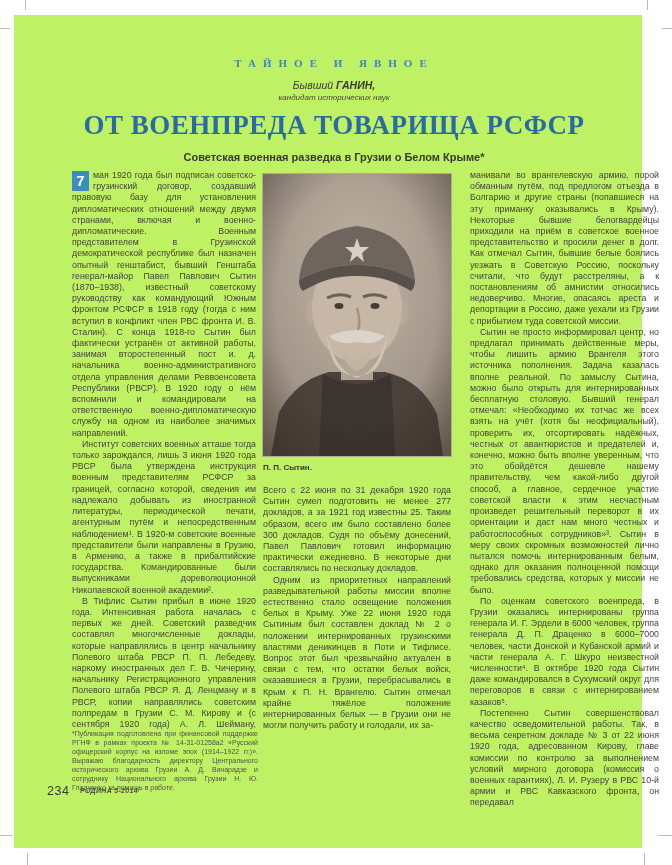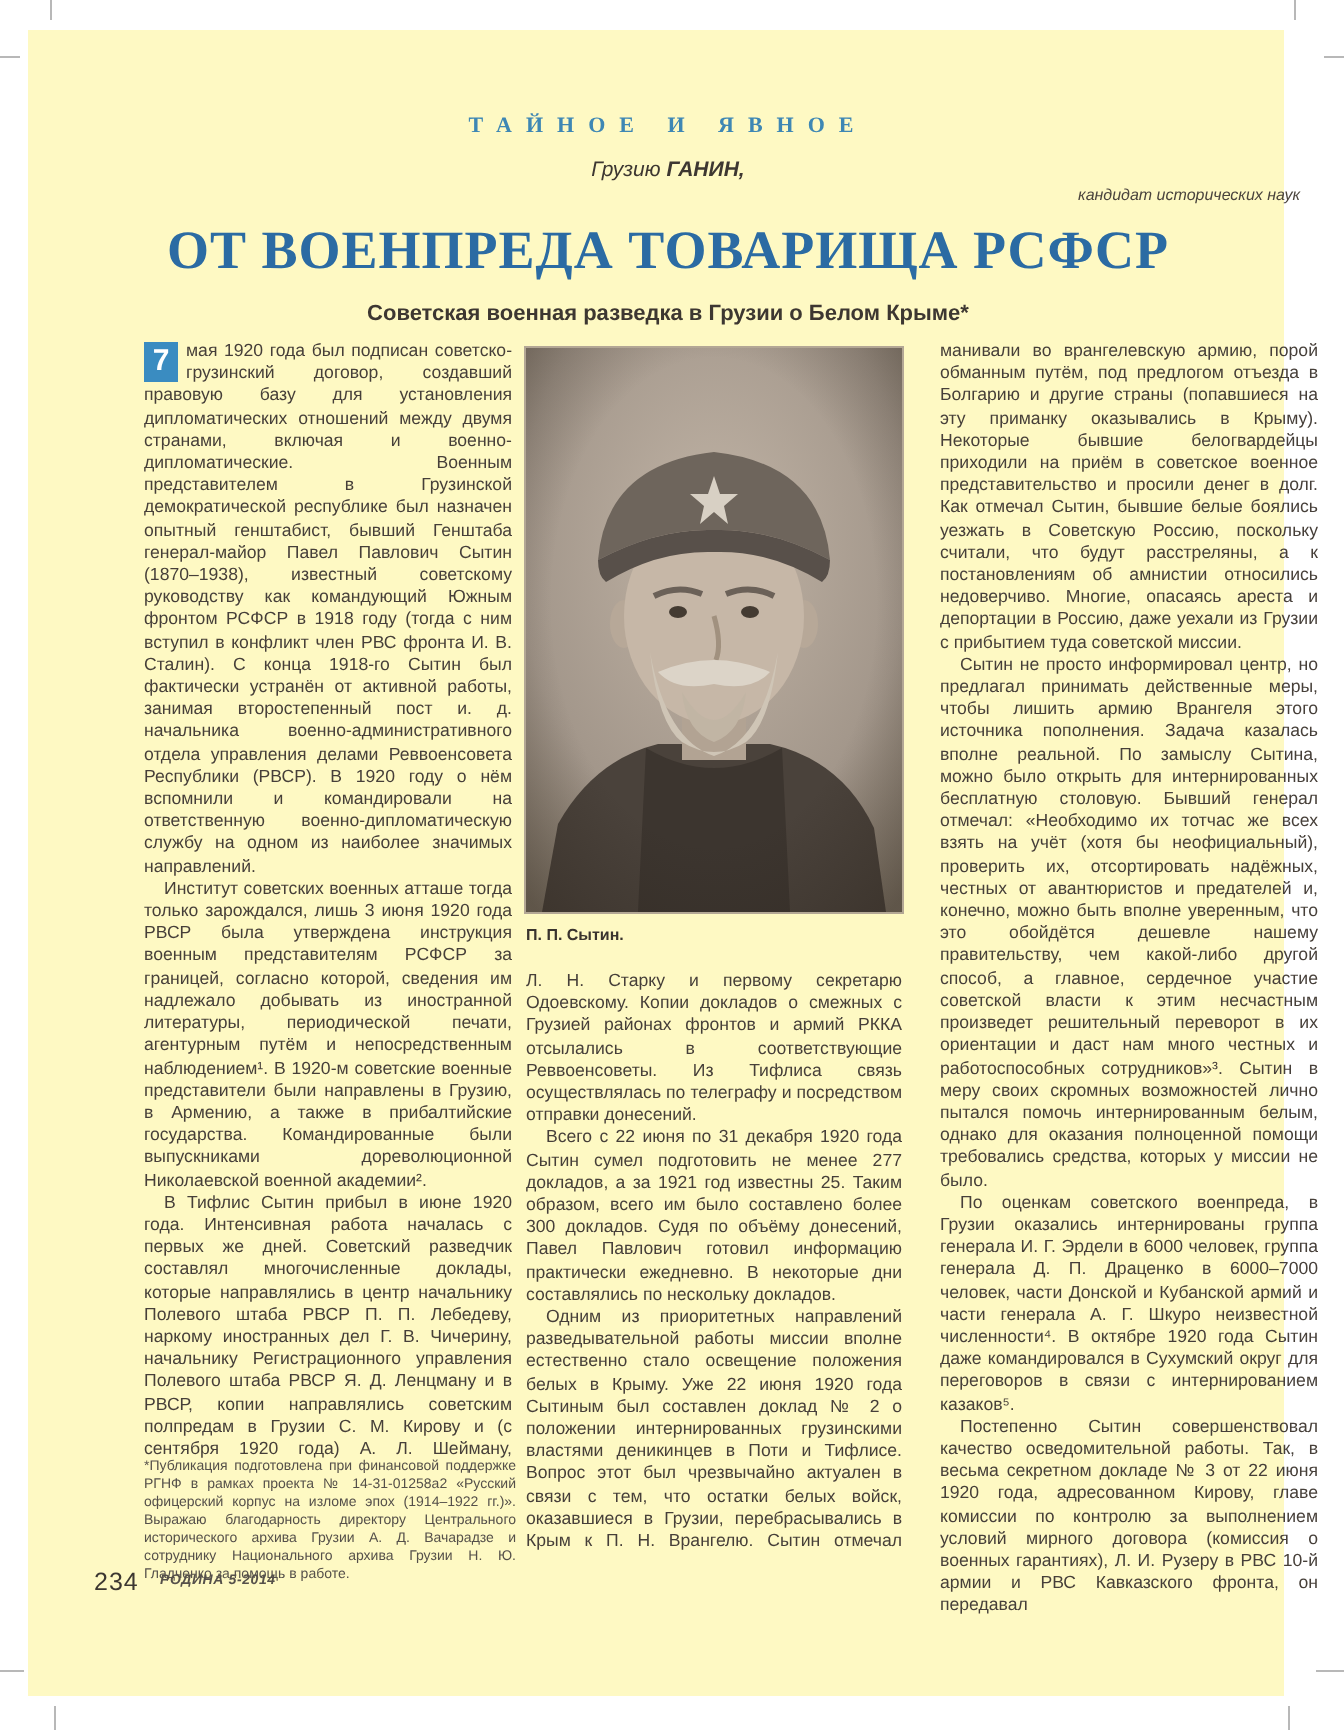--- a/index.html
+++ b/index.html
@@ -1,31 +1,31 @@
 <!DOCTYPE html>
 <html lang="ru"><head>
 <meta charset="utf-8">
 <style>
   * { margin:0; padding:0; box-sizing:border-box; }
   html,body { width:672px; height:865px; background:#ffffff; overflow:hidden;
     font-family:"Liberation Sans", sans-serif; }
   .sheet { position:absolute; left:0; top:0; width:672px; height:865px; background:#fff; }
   .crop { position:absolute; background:#b8b8b8; }
   .page { position:absolute; left:14px; top:15px; width:628px; height:833px;
-    background:#fef9c3; }
+    background:#bef264; }
   
   .masthead { position:absolute; left:20px; top:0; width:600px; text-align:center; }
   .kicker { position:absolute; left:0; top:42px; width:100%;
     font-family:"Liberation Serif", serif; font-weight:bold; font-size:11px;
     letter-spacing:7px; color:#3e87b4; }
   .author { position:absolute; left:0; top:64px; width:100%;
     font-style:italic; font-size:10.5px; color:#3d3731; }
   .author b { font-weight:bold; }
-  .degree { position:absolute; left:16px; top:78px; width:100%;
-    font-style:italic; font-size:8px; color:#4a443d;text-align:right; }
+  .degree { position:absolute; left:0; top:78px; width:100%;
+    font-style:italic; font-size:8px; color:#4a443d; }
   .title { position:absolute; left:0; top:95px; width:100%;
     font-family:"Liberation Serif", serif; font-weight:bold; font-size:27px;
     letter-spacing:0.5px; color:#2b6ba3; white-space:nowrap; }
   .subtitle { position:absolute; left:0; top:136px; width:100%;
     font-weight:bold; font-size:11px; color:#3d3731; }
   
   .col { position:absolute; font-size:8.8px; line-height:11.2px; color:#463f39;
     text-align:justify; overflow:hidden; hyphens:auto; -webkit-hyphens:auto; }
   .col p { margin:0; }
   .col p + p { text-indent:10px; }
@@ -59,21 +59,21 @@
   <div class="crop" style="left:647px;top:0;width:1px;height:10px"></div>
   <div class="crop" style="left:0;top:835px;width:12px;height:1px"></div>
   <div class="crop" style="left:27px;top:853px;width:1px;height:12px"></div>
   <div class="crop" style="left:658px;top:835px;width:14px;height:1px"></div>
   <div class="crop" style="left:644px;top:853px;width:1px;height:12px"></div>
 
   <div class="page">
 
     <div class="masthead">
       <div class="kicker">ТАЙНОЕ И ЯВНОЕ</div>
-      <div class="author"><span>Грузию </span><b>ГАНИН,</b></div>
+      <div class="author"><span>Бывший </span><b>ГАНИН,</b></div>
       <div class="degree">кандидат исторических наук</div>
       <div class="title">ОТ ВОЕНПРЕДА ТОВАРИЩА РСФСР</div>
       <div class="subtitle">Советская военная разведка в Грузии о Белом Крыме*</div>
     </div>
 
     <div class="col col1">
       <p><span class="dropcap">7</span><span>мая 1920 года был подписан советско-грузинский договор, создавший правовую базу для установления дипломатических отношений между двумя странами, включая и военно-дипломатические. Военным представителем в Грузинской демократической республике был назначен опытный генштабист, бывший Генштаба генерал-майор Павел Павлович Сытин (1870–1938), известный советскому руководству как командующий Южным фронтом РСФСР в 1918 году (тогда с ним вступил в конфликт член РВС фронта И. В. Сталин). С конца 1918-го Сытин был фактически устранён от активной работы, занимая второстепенный пост и. д. начальника военно-административного отдела управления делами Реввоенсовета Республики (РВСР). В 1920 году о нём вспомнили и командировали на ответственную военно-дипломатическую службу на одном из наиболее значимых направлений.</span></p>
       <p>Институт советских военных атташе тогда только зарождался, лишь 3 июня 1920 года РВСР была утверждена инструкция военным представителям РСФСР за границей, согласно которой, сведения им надлежало добывать из иностранной литературы, периодической печати, агентурным путём и непосредственным наблюдением¹. В 1920-м советские военные представители были направлены в Грузию, в Армению, а также в прибалтийские государства. Командированные были выпускниками дореволюционной Николаевской военной академии².</p>
       <p>В Тифлис Сытин прибыл в июне 1920 года. Интенсивная работа началась с первых же дней. Советский разведчик составлял многочисленные доклады, которые направлялись в центр начальнику Полевого штаба РВСР П. П. Лебедеву, наркому иностранных дел Г. В. Чичерину, начальнику Регистрационного управления Полевого штаба РВСР Я. Д. Ленцману и в РВСР, копии направлялись советским полпредам в Грузии С. М. Кирову и (с сентября 1920 года) А. Л. Шейману, советнику полпредства</p>
     </div>
@@ -108,21 +108,20 @@
         <path d="M94,134 Q98,148 95,156" stroke="#a1917f" stroke-width="2.5" fill="none"></path>
         <path d="M62,152 Q70,196 94,204 Q118,196 126,152 Q122,188 110,197 Q94,207 78,197 Q66,188 62,152 Z" fill="#cfc5b6"></path>
         <path d="M78,172 Q94,200 110,172 Q108,192 94,197 Q80,192 78,172 Z" fill="#c1b5a4"></path>
         <path d="M66,162 Q94,150 122,162 Q113,172 94,168 Q75,172 66,162 Z" fill="#dcd4c8"></path>
         <rect width="188" height="282" fill="url(#pg2)"></rect>
       </svg>
     </div>
     <div class="caption">П. П. Сытин.</div>
 
     <div class="col col2">
-      <p>Л. Н. Старку и первому секретарю Одоевскому. Копии докладов о смежных с Грузией районах фронтов и армий РККА отсылались в соответствующие Реввоенсоветы. Из Тифлиса связь осуществлялась по телеграфу и посредством отправки донесений.</p>
       <p>Всего с 22 июня по 31 декабря 1920 года Сытин сумел подготовить не менее 277 докладов, а за 1921 год известны 25. Таким образом, всего им было составлено более 300 докладов. Судя по объёму донесений, Павел Павлович готовил информацию практически ежедневно. В некоторые дни составлялись по нескольку докладов.</p>
       <p>Одним из приоритетных направлений разведывательной работы миссии вполне естественно стало освещение положения белых в Крыму. Уже 22 июня 1920 года Сытиным был составлен доклад № 2 о положении интернированных грузинскими властями деникинцев в Поти и Тифлисе. Вопрос этот был чрезвычайно актуален в связи с тем, что остатки белых войск, оказавшиеся в Грузии, перебрасывались в Крым к П. Н. Врангелю. Сытин отмечал крайне тяжёлое положение интернированных белых — в Грузии они не могли получить работу и голодали, их за-</p>
     </div>
 
     <div class="col col3">
       <p>манивали во врангелевскую армию, порой обманным путём, под предлогом отъезда в Болгарию и другие страны (попавшиеся на эту приманку оказывались в Крыму). Некоторые бывшие белогвардейцы приходили на приём в советское военное представительство и просили денег в долг. Как отмечал Сытин, бывшие белые боялись уезжать в Советскую Россию, поскольку считали, что будут расстреляны, а к постановлениям об амнистии относились недоверчиво. Многие, опасаясь ареста и депортации в Россию, даже уехали из Грузии с прибытием туда советской миссии.</p>
       <p>Сытин не просто информировал центр, но предлагал принимать действенные меры, чтобы лишить армию Врангеля этого источника пополнения. Задача казалась вполне реальной. По замыслу Сытина, можно было открыть для интернированных бесплатную столовую. Бывший генерал отмечал: «Необходимо их тотчас же всех взять на учёт (хотя бы неофициальный), проверить их, отсортировать надёжных, честных от авантюристов и предателей и, конечно, можно быть вполне уверенным, что это обойдётся дешевле нашему правительству, чем какой-либо другой способ, а главное, сердечное участие советской власти к этим несчастным произведет решительный переворот в их ориентации и даст нам много честных и работоспособных сотрудников»³. Сытин в меру своих скромных возможностей лично пытался помочь интернированным белым, однако для оказания полноценной помощи требовались средства, которых у миссии не было.</p>
       <p>По оценкам советского военпреда, в Грузии оказались интернированы группа генерала И. Г. Эрдели в 6000 человек, группа генерала Д. П. Драценко в 6000–7000 человек, части Донской и Кубанской армий и части генерала А. Г. Шкуро неизвестной численности⁴. В октябре 1920 года Сытин даже командировался в Сухумский округ для переговоров в связи с интернированием казаков⁵.</p>
       <p>Постепенно Сытин совершенствовал качество осведомительной работы. Так, в весьма секретном докладе № 3 от 22 июня 1920 года, адресованном Кирову, главе комиссии по контролю за выполнением условий мирного договора (комиссия о военных гарантиях), Л. И. Рузеру в РВС 10-й армии и РВС Кавказского фронта, он передавал</p>
     </div>

